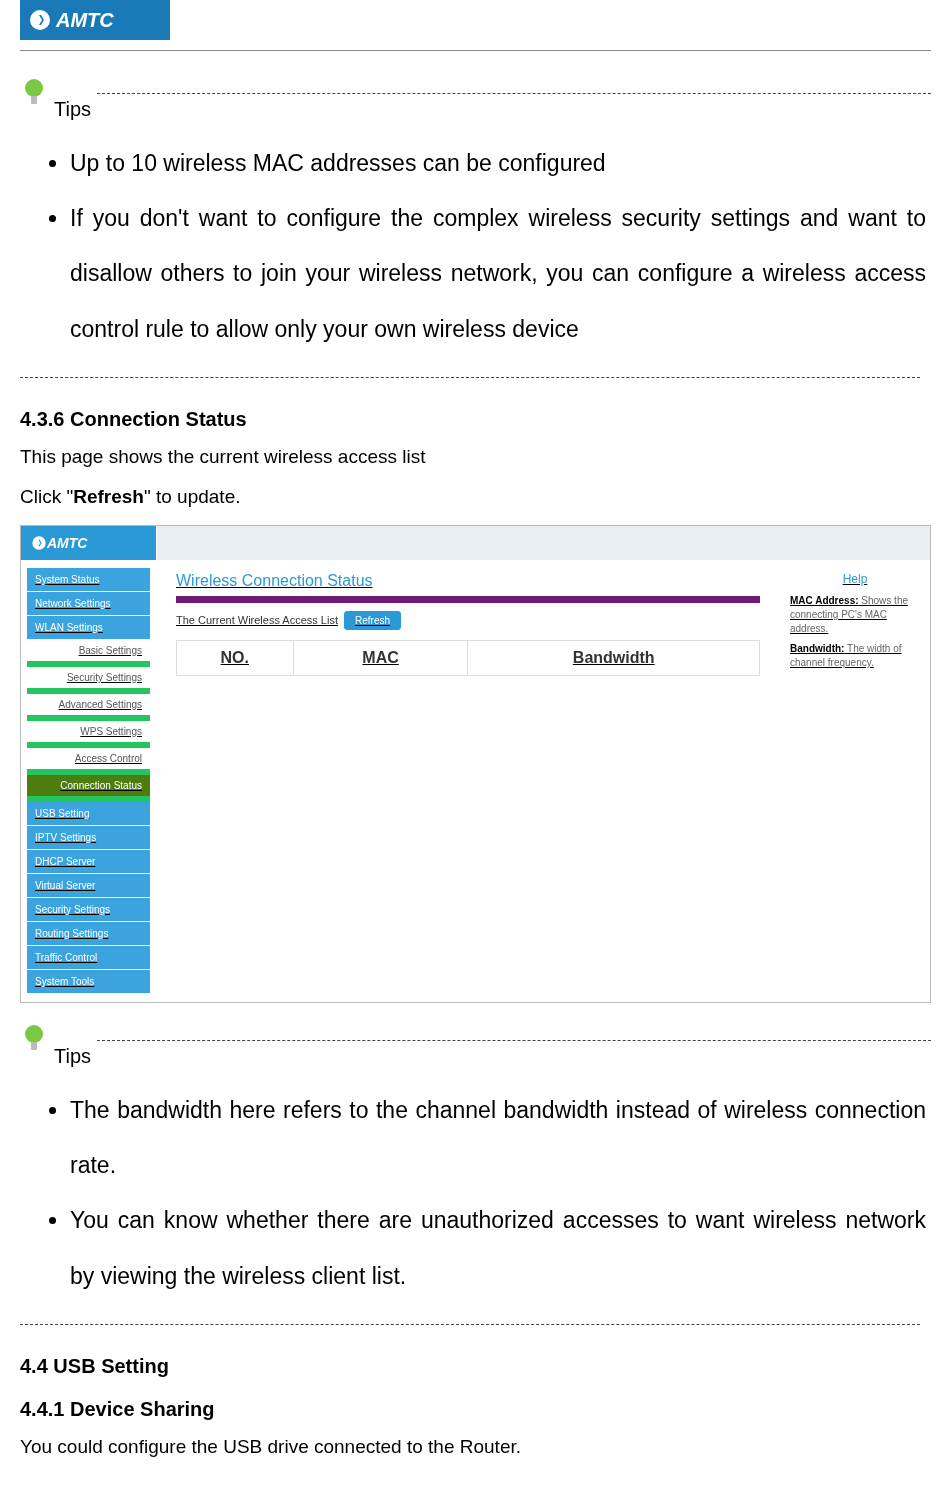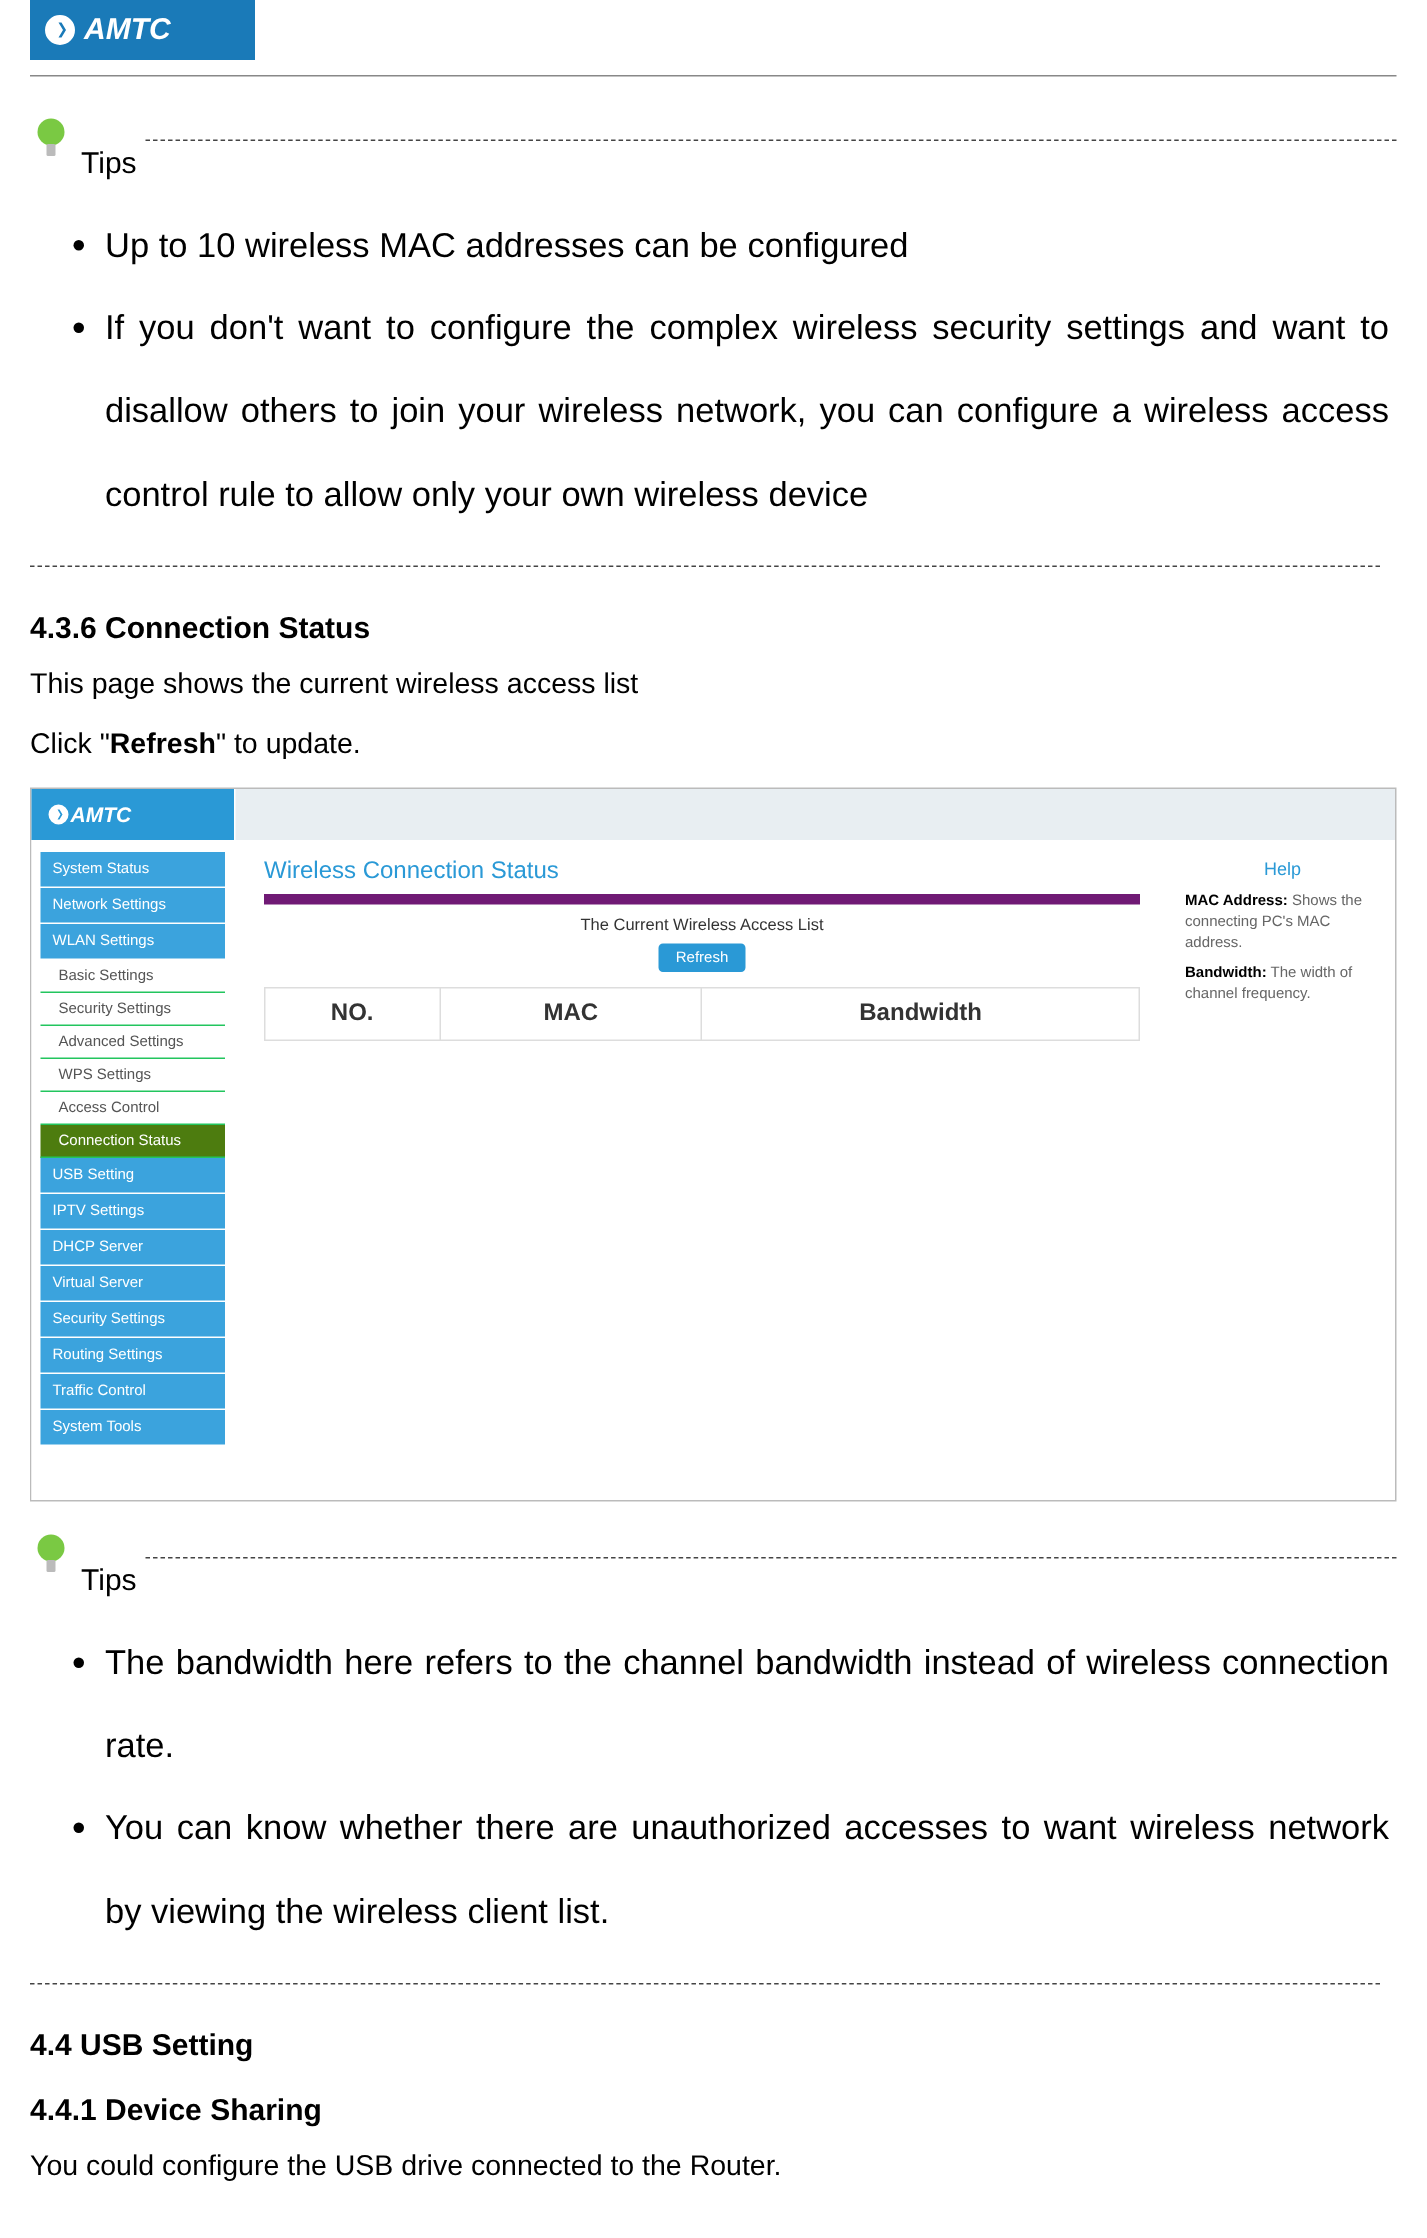--- a/index.html
+++ b/index.html
@@ -118,41 +118,43 @@
       background: #e8eef2;
       border-left: 1px solid #fff;
     }
     .ui-topbar-right {
       width: 130px;
       background: #e8eef2;
     }
     .ui-body {
       display: flex;
       min-height: 440px;
+      text-decoration: underline;
     }
     .ui-sidebar {
       width: 135px;
       padding: 8px 6px;
       background: #fff;
     }
     .side-item {
       background: #3ba3dd;
       color: #fff;
       font-size: 10px;
       padding: 6px 8px;
       margin-bottom: 1px;
       cursor: pointer;
     }
     .side-sub {
       background: #fff;
       color: #555;
       font-size: 10px;
       padding: 5px 8px 5px 12px;
-      border-bottom: 1px solid #22c55e;
+      border-bottom: 6px solid #22c55e;
       cursor: pointer;
+      text-align: right;
     }
     .side-sub.active {
       background: #4d7c0f;
       color: #fff;
     }
     .ui-main {
       flex: 1;
       padding: 12px 20px;
     }
     .ui-main-title {
@@ -162,21 +164,20 @@
       padding-bottom: 6px;
       margin-bottom: 8px;
     }
     .ui-subtitle {
       font-size: 11px;
       color: #333;
       display: flex;
       align-items: center;
       gap: 6px;
       margin-bottom: 10px;
-      flex-direction: column;
     }
     .refresh-btn {
       background: #2a99d6;
       border: 1px solid #2a99d6;
       color: #fff;
       font-size: 10px;
       padding: 3px 10px;
       border-radius: 3px;
       cursor: pointer;
     }

